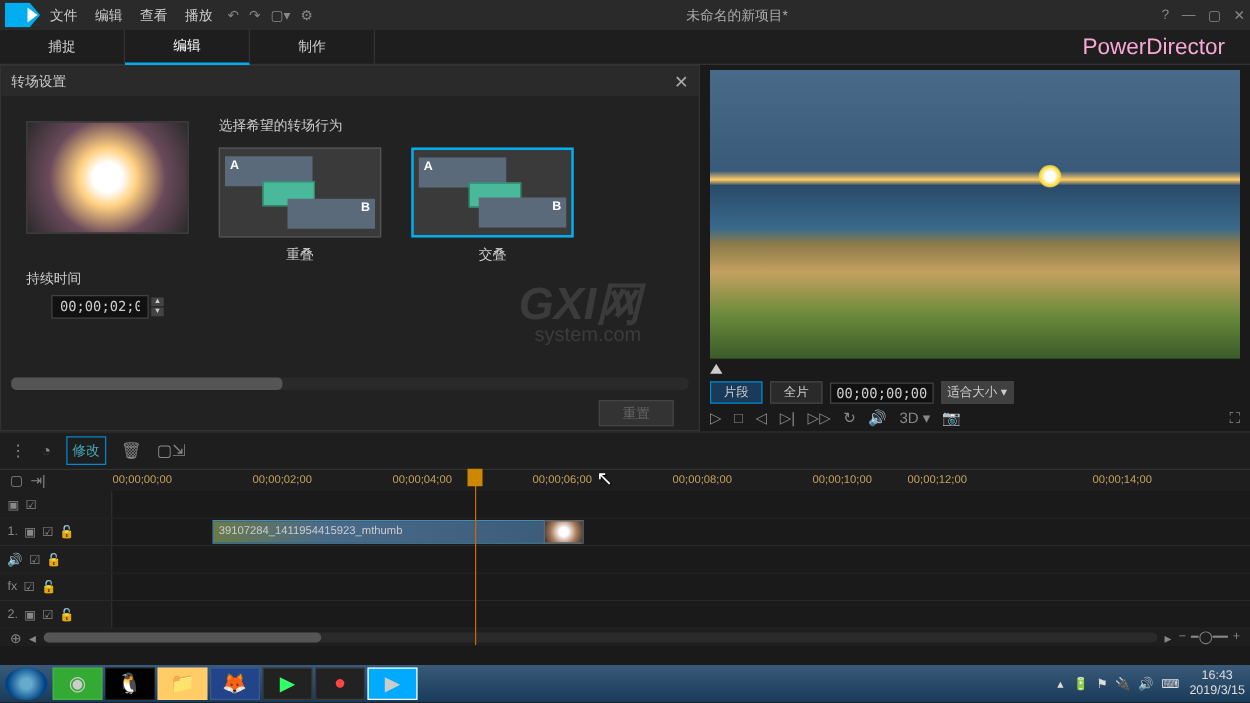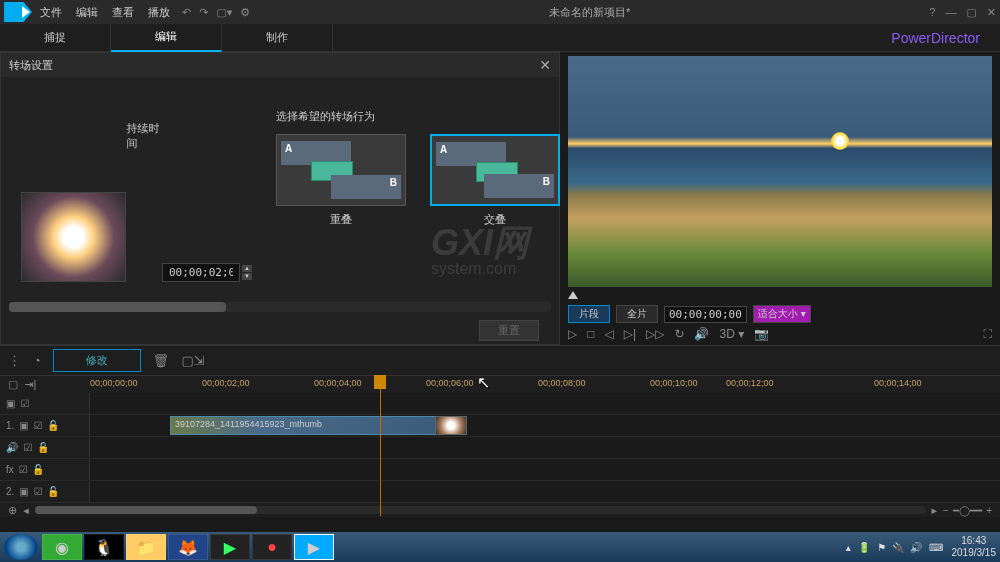--- a/index.html
+++ b/index.html
@@ -11,76 +11,76 @@
 .logo::after { content: ""; position: absolute; right: 2px; top: 4px; width: 0; height: 0; border-left: 8px solid #fff; border-top: 6px solid transparent; border-bottom: 6px solid transparent; }
 .menu { display: flex; gap: 14px; }
 .menu-item { cursor: pointer; }
 .menu-icons { display: flex; gap: 8px; margin-left: 12px; color: #888; }
 .menu-icons span { cursor: pointer; }
 .title-center { flex: 1; text-align: center; color: #aaa; }
 .win-controls { display: flex; gap: 10px; color: #888; }
 
 
 .tabbar { height: 28px; background: #1e1e1e; display: flex; align-items: center; border-bottom: 1px solid #333; }
-.tab { width: 111px; text-align: center; padding: 6px 0; cursor: pointer; border-right: 1px solid #333; }
+.tab { width: 100px; text-align: center; padding: 6px 0; cursor: pointer; border-right: 1px solid #333; }
 .tab.active { border-bottom: 2px solid #00aeef; color: #fff; }
-.brand { margin-left: auto; margin-right: 20px; font-size: 14px; color: #8b5cf6; }
+.brand { margin-left: auto; margin-right: 20px; font-size: 18px; color: #f9a8d4; }
 
 
 .main { display: flex; height: 293px; }
 
 
 .trans-panel { width: 560px; background: #222; border: 1px solid #333; display: flex; flex-direction: column; position: relative; }
 .panel-header { height: 24px; display: flex; align-items: center; padding: 0 8px; background: #2a2a2a; }
 .panel-header .close { margin-left: auto; cursor: pointer; color: #aaa; font-size: 14px; }
 .panel-body { flex: 1; padding: 16px 20px; display: flex; gap: 24px; position: relative; }
-.preview-col { display: flex; flex-direction: row; align-items: flex-end; }
+.preview-col { display: flex; flex-direction: column; align-items: center; }
 .preview-thumb { width: 130px; height: 90px; background: radial-gradient(circle, #fff 15%, #ffd080 30%, #6a4a5a 60%, #2a2a2a 100%); border: 1px solid #444; margin-top: 4px; }
 .duration-label { margin-top: 28px; margin-bottom: 6px; align-self: flex-start; }
 .duration-box { display: flex; align-items: center; gap: 2px; }
 .duration-input { background: #111; border: 1px solid #444; color: #ccc; padding: 2px 6px; width: 78px; font-family: monospace; font-size: 11px; }
 .spinner { display: flex; flex-direction: column; gap: 1px; }
 .spinner div { width: 10px; height: 7px; background: #444; cursor: pointer; font-size: 6px; text-align: center; line-height: 7px; }
 
 .behavior-col { flex: 1; }
-.behavior-label { margin-bottom: 10px; margin-top: 16px; }
+.behavior-label { margin-bottom: 10px; }
 .behavior-options { display: flex; gap: 24px; }
 .behavior-opt { display: flex; flex-direction: column; align-items: center; cursor: pointer; }
 .behavior-diagram { width: 130px; height: 72px; background: #3a3a3a; border: 1px solid #555; position: relative; }
 .behavior-diagram.sel { border: 2px solid #00aeef; }
 .clip-a { position: absolute; left: 4px; top: 6px; width: 70px; height: 24px; background: #5a6a7a; font-size: 10px; padding: 2px 4px; color: #fff; font-weight: bold; }
 .clip-b { position: absolute; right: 4px; bottom: 6px; width: 70px; height: 24px; background: #5a6a7a; font-size: 10px; padding: 2px 4px; color: #fff; text-align: right; font-weight: bold; }
 .clip-mid { position: absolute; width: 42px; height: 20px; background: #4ab89a; border: 1px solid #2a8a6a; }
 .opt-label { margin-top: 6px; }
-.watermark { position: absolute; right: 30px; bottom: 20px; font-size: 36px; color: rgba(180,180,180,0.18); font-weight: bold; font-style: italic; pointer-events: none; }
+.watermark { position: absolute; right: 46px; bottom: 20px; font-size: 36px; color: rgba(180,180,180,0.18); font-weight: bold; font-style: italic; pointer-events: none; text-align: right; }
 .watermark small { font-size: 16px; display: block; margin-top: -8px; font-style: normal; font-weight: normal; }
 .panel-scroll { height: 10px; background: #2a2a2a; margin: 4px 8px; border-radius: 4px; position: relative; }
 .panel-scroll::after { content: ""; position: absolute; left: 0; top: 0; width: 40%; height: 100%; background: #555; border-radius: 4px; }
 .panel-footer { height: 28px; display: flex; justify-content: flex-end; padding: 0 20px; align-items: center; }
 .reset-btn { background: #333; border: 1px solid #444; color: #666; padding: 2px 18px; font-size: 11px; }
 
 
 .monitor { flex: 1; background: #1a1a1a; padding: 4px 8px; display: flex; flex-direction: column; }
 .video-view { flex: 1; background: #000; display: flex; align-items: center; justify-content: center; }
 .video-img { width: 100%; height: 100%; background: linear-gradient(180deg, #4a6a8a 0%, #3a5a7a 35%, #ffcc66 38%, #2a4a6a 40%, #3a6a8a 55%, #8a7a4a 60%, #c4a060 70%, #6a8a3a 85%, #3a5a2a 100%); position: relative; }
 .sun { position: absolute; left: 62%; top: 33%; width: 18px; height: 18px; background: radial-gradient(circle, #fff 30%, #ffdd44 60%, transparent 100%); border-radius: 50%; }
 .playhead-bar { height: 14px; position: relative; margin-top: 2px; }
 .playhead-tri { position: absolute; left: 0; top: 2px; width: 0; height: 0; border-left: 5px solid transparent; border-right: 5px solid transparent; border-bottom: 8px solid #ccc; }
 .play-controls { display: flex; align-items: center; gap: 6px; margin-top: 2px; }
 .pc-btn { padding: 1px 10px; border: 1px solid #444; background: #2a2a2a; color: #ccc; cursor: pointer; font-size: 10px; }
 .pc-btn.active { background: #1a3a5a; border-color: #0088cc; }
 .timecode { font-family: monospace; border: 1px solid #444; padding: 1px 4px; background: #111; }
-.pc-select { border: 1px solid #444; background: #a21caf; padding: 1px 4px; cursor: pointer; font-size: 10px; }
+.pc-select { border: 1px solid #444; background: #404040; padding: 1px 4px; cursor: pointer; font-size: 10px; }
 .play-row2 { display: flex; gap: 10px; margin-top: 4px; color: #888; font-size: 12px; align-items: center; }
 .play-row2 span { cursor: pointer; }
 
 
 .tl-toolbar { height: 30px; background: #1e1e1e; display: flex; align-items: center; padding: 0 8px; gap: 12px; border-top: 1px solid #333; }
 .tl-btn { cursor: pointer; color: #888; font-size: 13px; }
-.modify-btn { border: 1px solid #0088cc; color: #4ab; padding: 3px 32px; cursor: pointer; font-size: 11px; }
+.modify-btn { border: 1px solid #0088cc; color: #4ab; padding: 3px 4px; cursor: pointer; font-size: 11px; }
 
 
 .ruler-row { height: 18px; background: #1e1e1e; display: flex; border-top: 1px solid #333; }
 .ruler-head { width: 90px; display: flex; align-items: center; gap: 6px; padding-left: 8px; color: #888; }
 .ruler { flex: 1; position: relative; font-family: monospace; font-size: 9px; color: #c4a060; }
 .tick { position: absolute; top: 2px; }
 .playhead-line { position: absolute; top: 0; width: 1px; background: #cc6600; height: 140px; z-index: 5; }
 .playhead-marker { position: absolute; top: -1px; width: 12px; height: 14px; background: #cc8800; margin-left: -6px; z-index: 6; }
 
 

